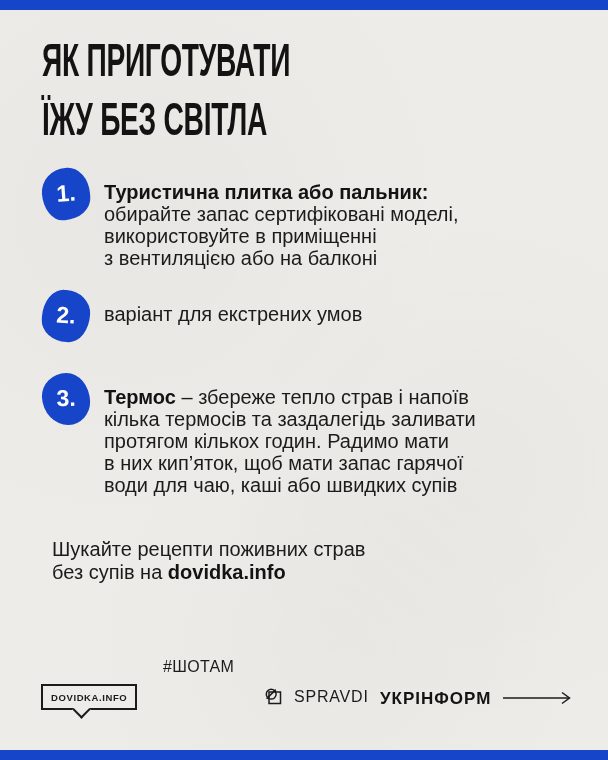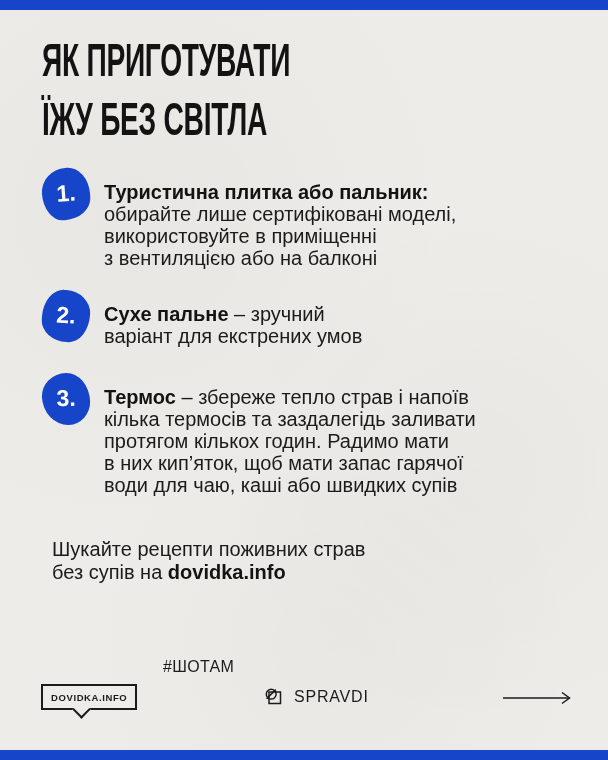--- a/index.html
+++ b/index.html
@@ -166,32 +166,31 @@
     <div>ЯК ПРИГОТУВАТИ</div>
     <div>ЇЖУ БЕЗ СВІТЛА</div>
   </div>
 
   <div class="item item-1">
     <div class="blob blob-1">
       <span>1.</span>
     </div>
     <div class="item-text">
       <div><b>Туристична плитка або пальник:</b><span></span></div>
-      <div>обирайте лише сертифіковані моделі,</div>
+      <div>обирайте запас сертифіковані моделі,</div>
       <div>використовуйте в приміщенні</div>
       <div>з вентиляцією або на балконі</div>
     </div>
   </div>
 
   <div class="item item-2">
     <div class="blob blob-2">
       <span>2.</span>
     </div>
     <div class="item-text">
-      <div><b>Сухе пальне</b><span> – зручний</span></div>
       <div>варіант для екстрених умов</div>
     </div>
   </div>
 
   <div class="item item-3">
     <div class="blob blob-3">
       <span>3.</span>
     </div>
     <div class="item-text">
       <div><b>Термос</b><span> – збереже тепло страв і напоїв</span></div>
@@ -218,20 +217,21 @@
     <span>
       <svg width="21" height="21" viewBox="0 0 21 21" fill="none" stroke="#1b1b1b" stroke-width="1.5">
         <rect x="6" y="6" width="11.5" height="11.5"></rect>
         <circle cx="8.2" cy="8.2" r="4.9"></circle>
         <line x1="3.6" y1="12.8" x2="12.8" y2="3.6"></line>
       </svg>
     </span>
     <span>SPRAVDI</span>
   </div>
 
+  <div class="ukrinform">УКРІНФОРМ</div>
 
   <div class="long-arrow">
     <svg width="68" height="14" viewBox="0 0 68 14" fill="none" stroke="#1b1b1b" stroke-width="1.5">
       <line x1="0" y1="7" x2="66" y2="7"></line>
       <path d="M59 1.5 L66.5 7 L59 12.5" fill="none"></path>
     </svg>
   </div>
 
   <div class="accent-bar bottom"></div>
 

